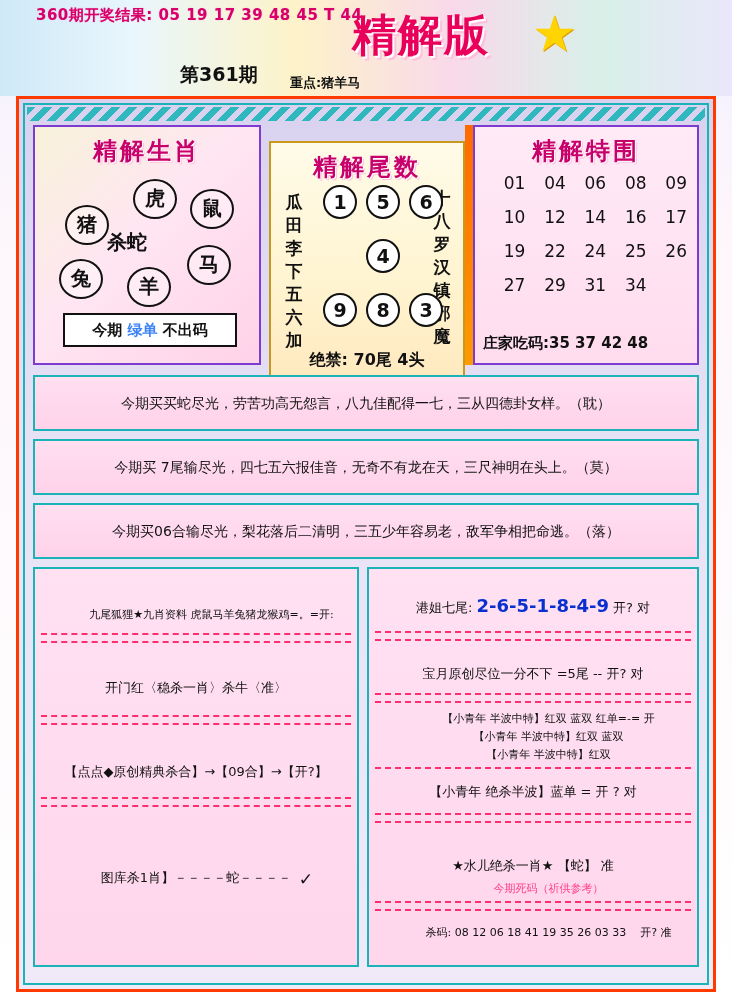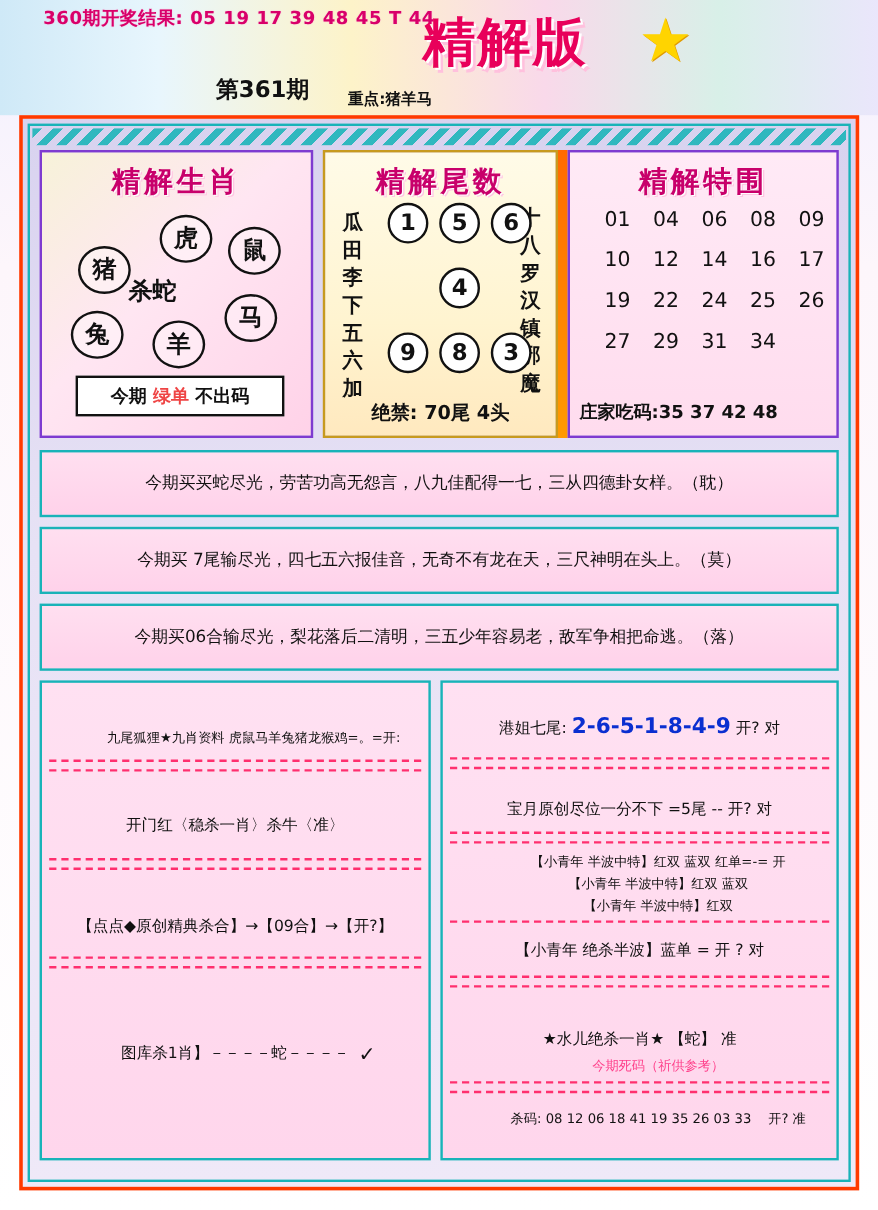--- a/index.html
+++ b/index.html
@@ -69,21 +69,21 @@
   }
 
   
   .r1{position:absolute;left:14px;top:26px;width:666px;height:232px;}
   .box{
     position:absolute;top:0;box-sizing:border-box;
     border:2px solid #7e3bd0;
     background:linear-gradient(180deg,#ffe9f4 0%,#ffd9ec 55%,#ffe9f6 100%);
   }
   .box.a{left:0;width:228px;height:240px;background:linear-gradient(135deg,#f7f2d9 0%,#ffe6f2 45%,#ffd2e8 100%);}
-  .box.b{left:236px;width:196px;height:240px;border-color:#c79a1f;background:linear-gradient(180deg,#fffbe8 0%,#fff4d0 60%,#ffe9bf 100%);}
+  .box.b{left:236px;width:196px;height:240px;border-color:#c79a1f;background:linear-gradient(180deg,#fffbe8 0%,#fff4d0 60%,#ffe9bf 100%);margin-top:16px;}
   .box.c{left:440px;width:226px;height:240px;border-color:#7e3bd0;background:linear-gradient(180deg,#ffeaf6 0%,#ffdcee 100%);}
   .box-strip{
     position:absolute;left:432px;top:0;width:8px;height:240px;
     background:linear-gradient(180deg,#ff6a00,#ff9a00);
   }
   .box-title{
     text-align:center;font-size:24px;font-weight:bold;
     font-family:"DejaVu Serif","Liberation Serif",serif;
     color:#c8006b;margin-top:8px;
     text-shadow:1px 1px 0 #fff,2px 2px 0 #ffc6e2;
@@ -95,21 +95,21 @@
     position:absolute;width:40px;height:36px;border:2px solid #111;border-radius:50%;
     line-height:34px;text-align:center;font-size:20px;font-weight:bold;color:#111;
     background:rgba(255,255,255,.35);
   }
   .ztxt{position:absolute;font-size:20px;font-weight:bold;color:#111;}
   .greenline{
     position:absolute;left:28px;bottom:16px;width:170px;height:30px;
     border:2px solid #111;background:#fff;
     text-align:center;line-height:30px;font-size:15px;font-weight:bold;color:#111;
   }
-  .greenline em{color:#ef4444;font-style:normal;}
+  .greenline em{color:#3b82f6;font-style:normal;}
   
   .tail-left{
     position:absolute;left:10px;top:48px;width:26px;
     font-size:17px;font-weight:bold;color:#111;line-height:23px;text-align:center;
   }
   .tail-right{
     position:absolute;right:8px;top:44px;width:26px;
     font-size:17px;font-weight:bold;color:#111;line-height:23px;text-align:center;
   }
   .ball{

